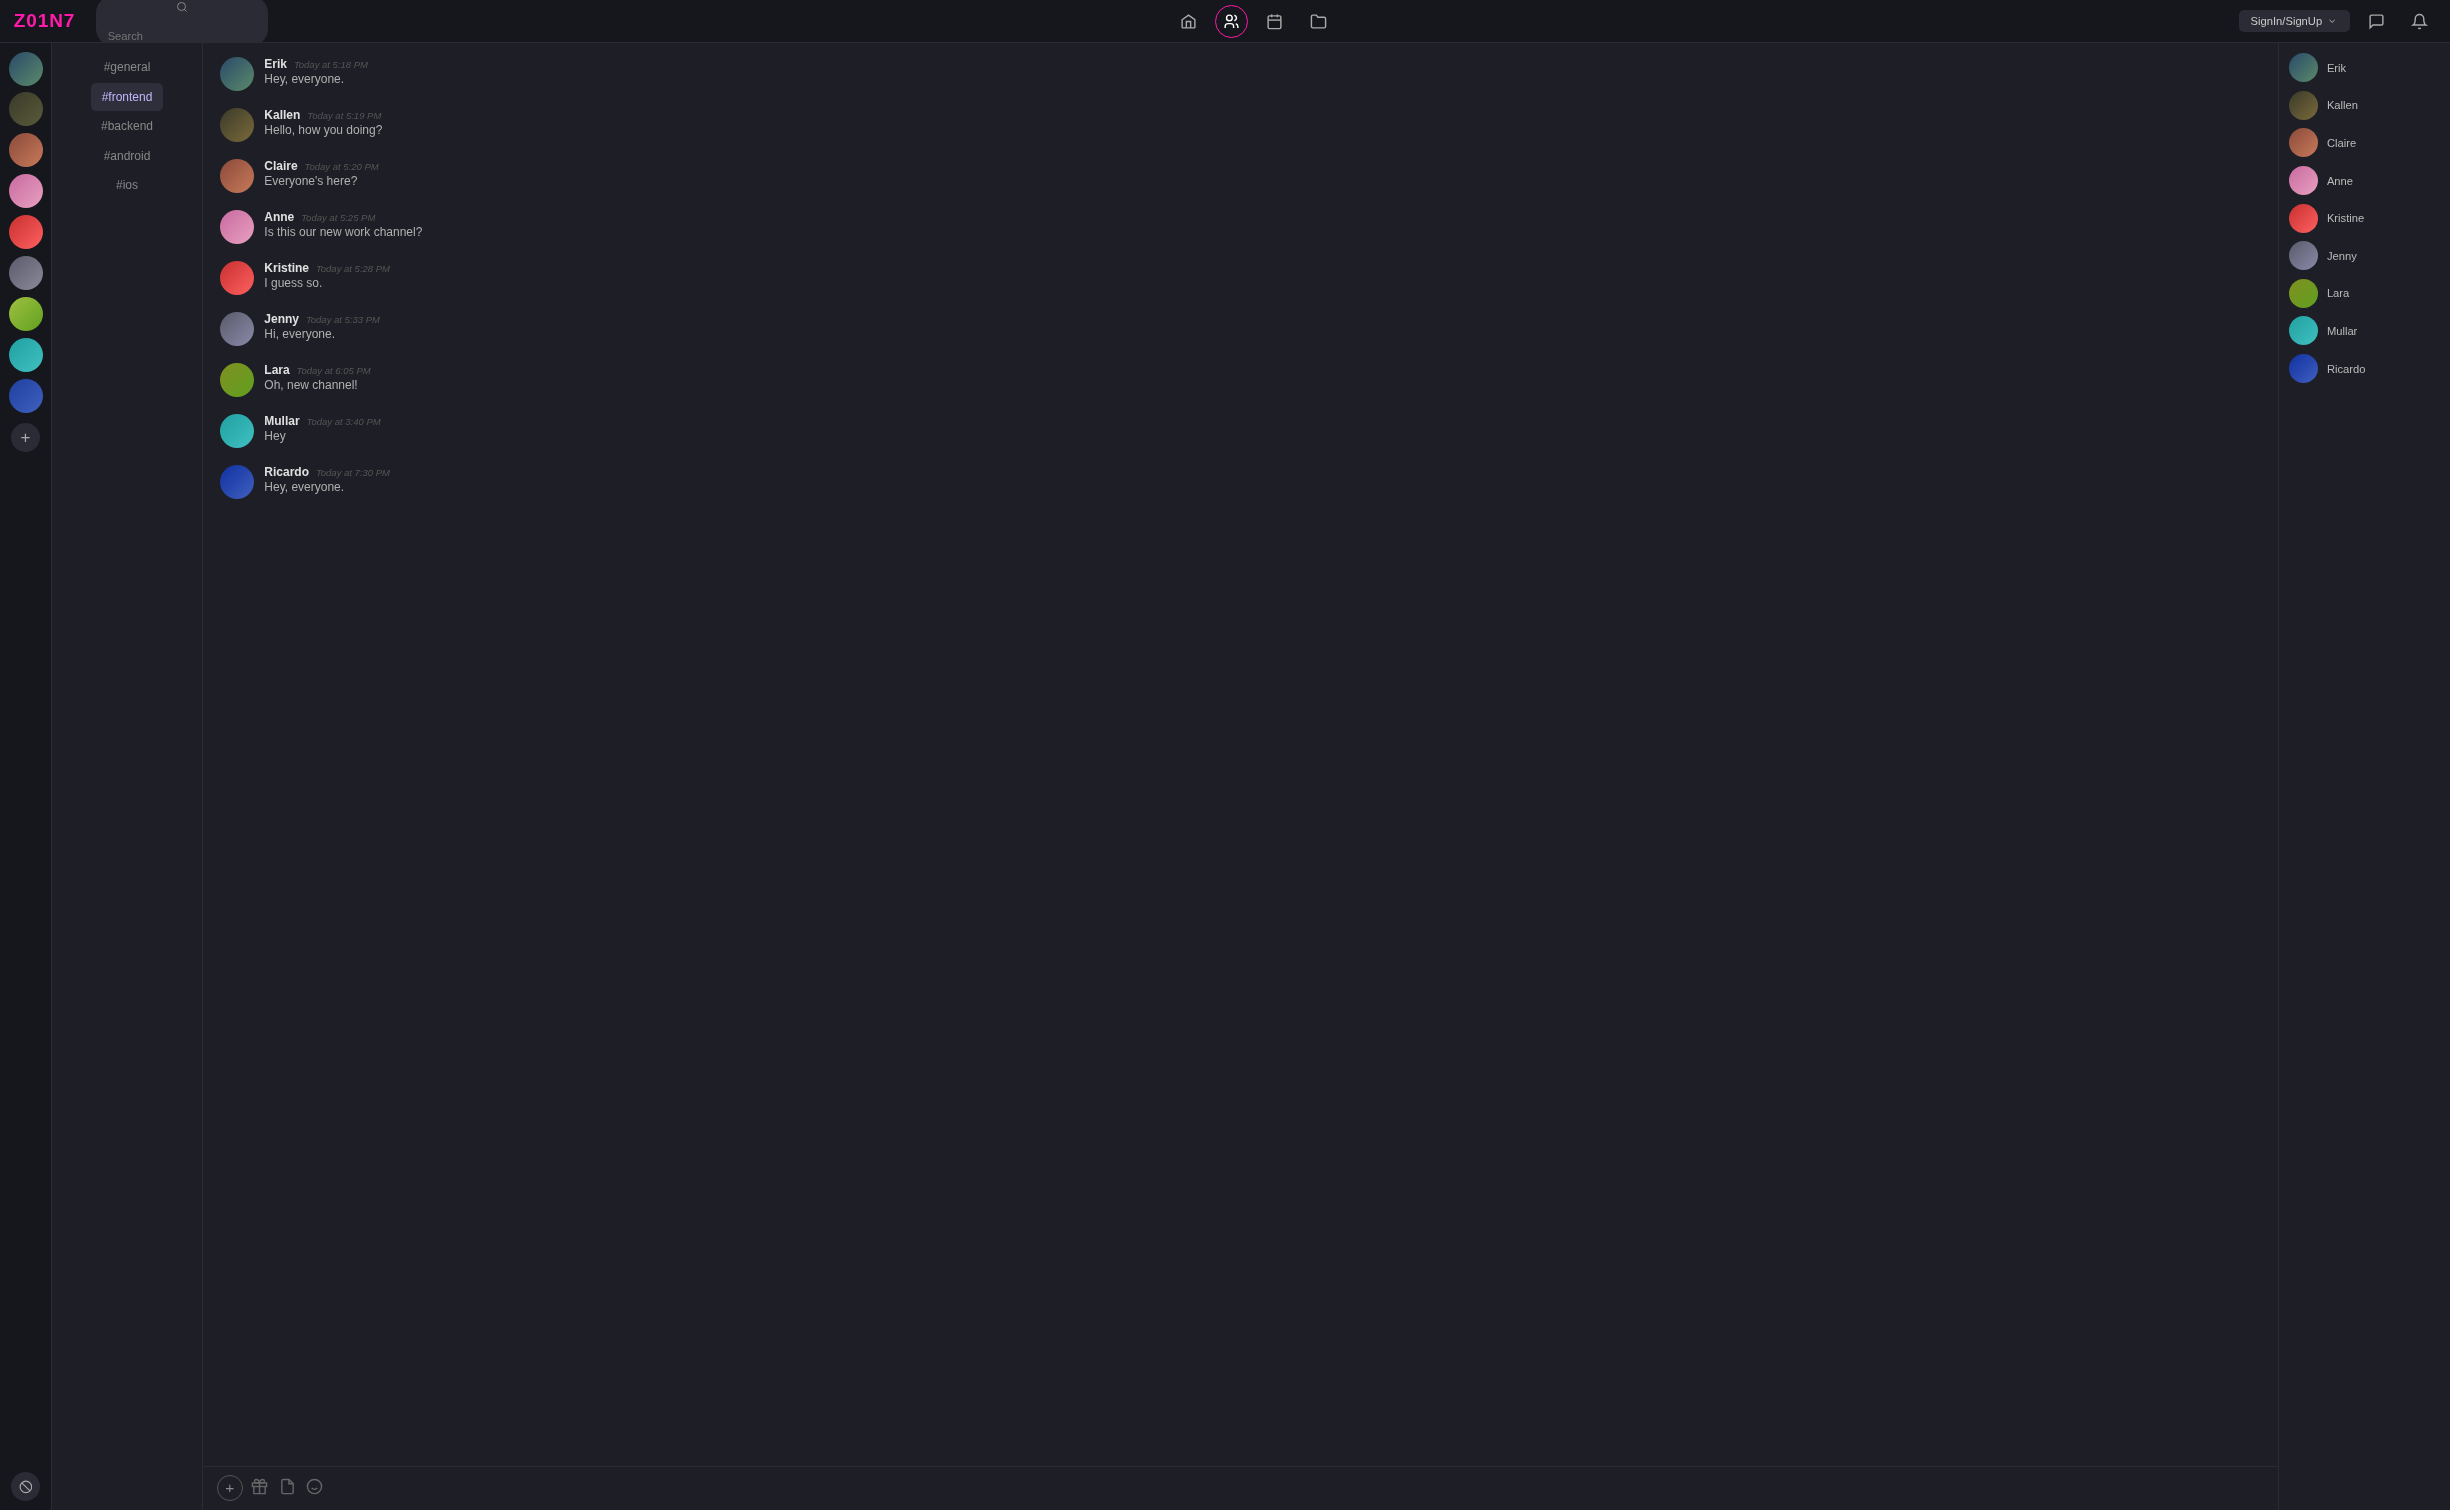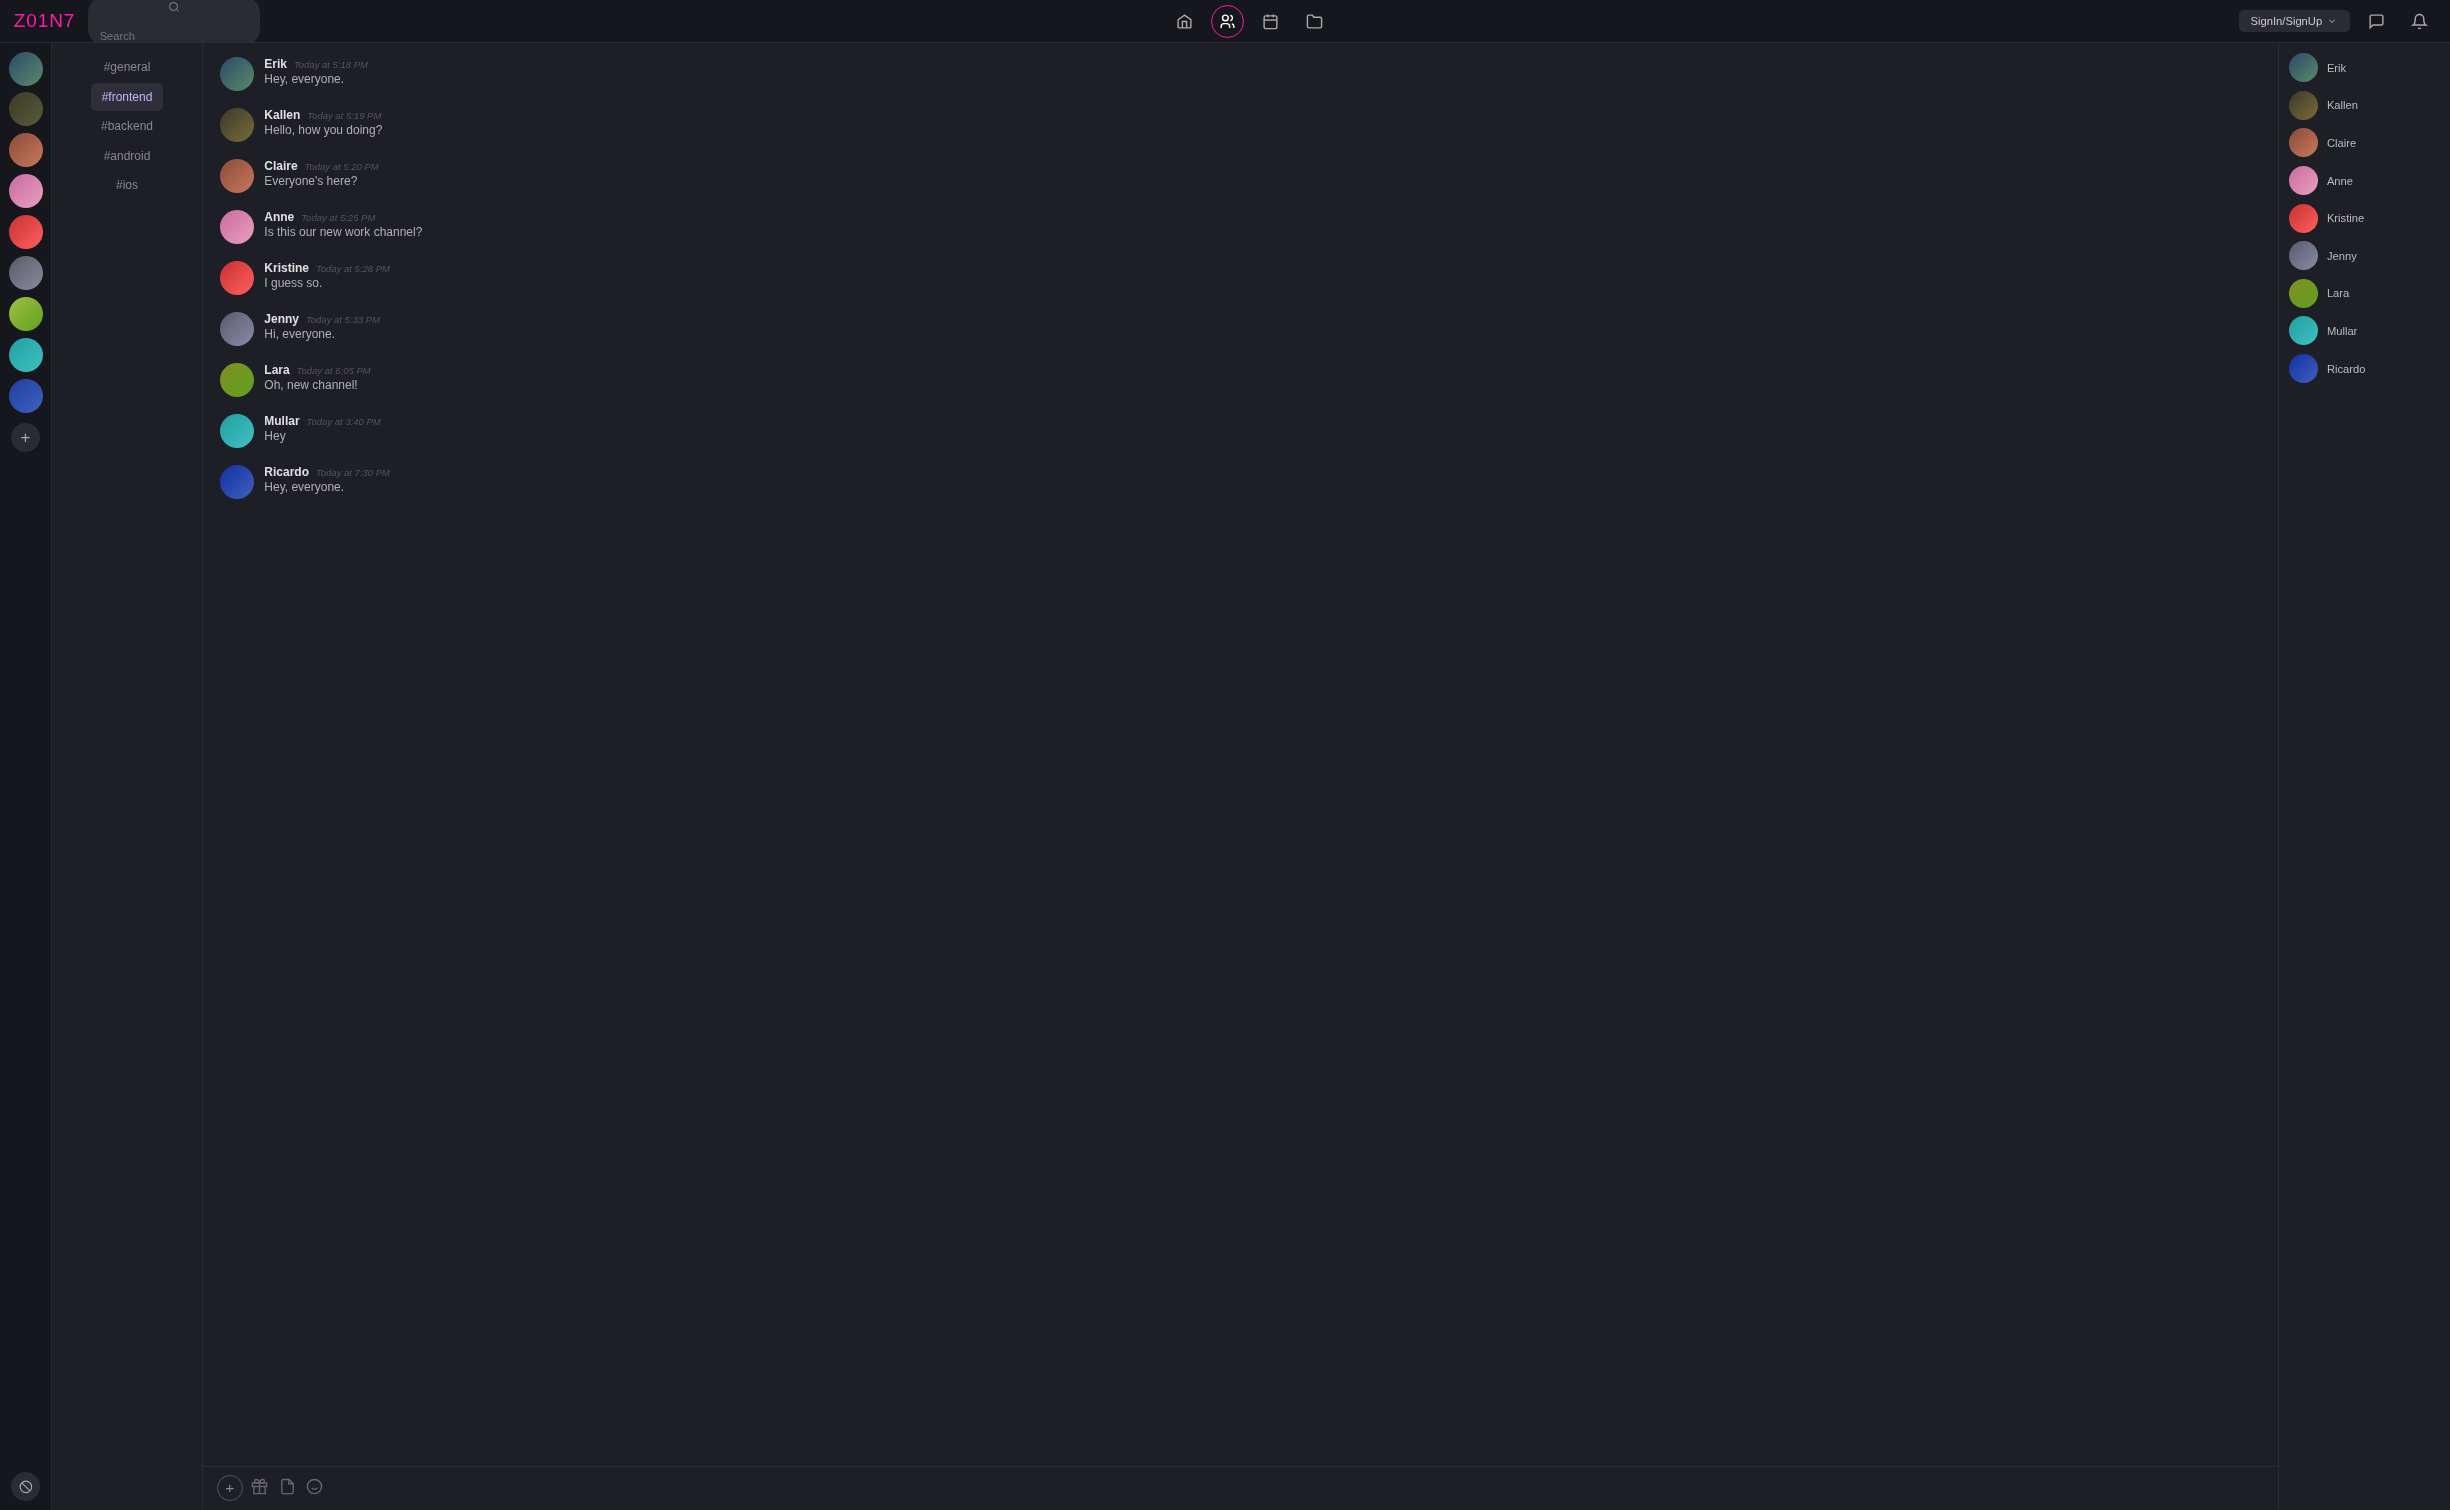--- a/index.html
+++ b/index.html
@@ -19,24 +19,24 @@
       height: 43px;
       display: flex;
       align-items: center;
       padding: 0 13.8px;
       gap: 10.3px;
       border-bottom: 0.9px solid #2a2b33;
       flex-shrink: 0;
     }
     .logo {
       font-size: 19px;
-      font-weight: 400;
+      font-weight: 700;
       color: #ff1aaa;
       letter-spacing: 0.9px;
-      margin-right: 2px;
+      margin-right: 10px;
     }
     .search-bar {
       display: flex;
       align-items: center;
       background: #2a2b35;
       border-radius: 17px;
       padding: 4.3px 12px;
       gap: 17px;
       width: 172px;
       flex-direction: column;

